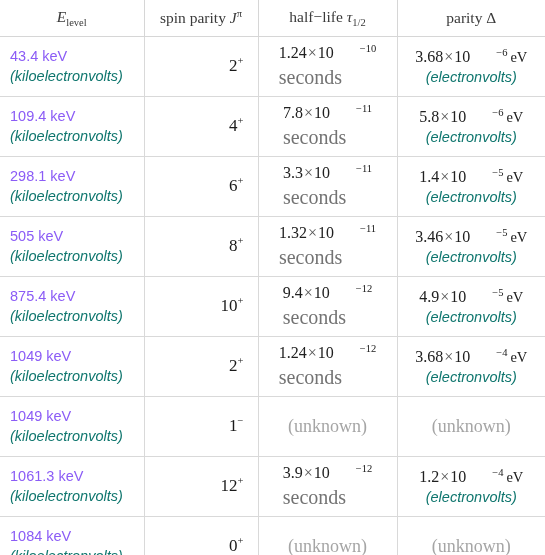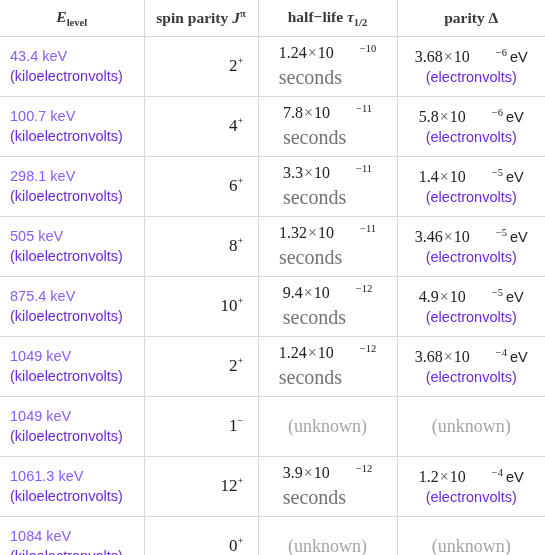--- a/index.html
+++ b/index.html
@@ -23,21 +23,21 @@
 
   
   col.c-energy { width: 144px; }
   col.c-spin   { width: 114px; }
   col.c-half   { width: 139px; }
   col.c-width  { width: 148px; }
 
   
   thead th {
     font-family: "Liberation Serif", "DejaVu Serif", serif;
-    font-weight: bold;
+    font-weight: normal;
     font-size: 15.5px;
     color: #3a3a3a;
     text-align: center;
     vertical-align: middle;
     height: 36px;
     padding: 0 6px;
     border-bottom: 1px solid #d6d6d6;
     border-right: 1px solid #d6d6d6;
     white-space: nowrap;
   }
@@ -74,22 +74,23 @@
   .cell-energy { text-align: left; }
   .cell-spin   { text-align: right; padding-right: 14px; }
   .cell-half   { text-align: center; }
   .cell-width  { text-align: center; }
 
   .primary {
     color: #8b5cf6;
     white-space: nowrap;
   }
   .unit {
-    color: #6d28d9;
+    color: #0f766e;
     white-space: nowrap;
+    font-style: italic;
   }
   .unknown {
     color: #a5a5a5;
     font-family: "Liberation Serif", "DejaVu Serif", serif;
     font-size: 18px;
   }
 
   .num {
     font-family: "Liberation Serif", "DejaVu Serif", serif;
     font-size: 16px;
@@ -98,21 +99,21 @@
     color: #555;
     margin: 0 1px;
   }
   .num sup {
     font-size: 0.66em;
     vertical-align: super;
     line-height: 0;
     margin-left: 26px;
   }
   .evtag {
-    font-family: Liberation Sans, sans-serif;
+    font-family: Liberation Serif, serif;
     font-size: 14.5px;
     margin-left: 3px;
   }
   .secline {
     font-family: Liberation Serif, serif;
     font-size: 20px;
     color: #737373;
   }
 
   .spinval {
@@ -161,21 +162,21 @@
       <tr>
         <td class="cell-energy"><span class="primary">43.4 keV</span><br><span class="unit">(kiloelectronvolts)</span></td>
         <td class="cell-spin"><span class="spinval"><span>2</span><sup>+</sup></span></td>
         <td class="cell-half"><span class="stack-half"><span class="topline num"><span>1.24</span><span class="times">×</span>10<sup>−10</sup></span><span class="botline secline">seconds</span></span></td>
         <td class="cell-width">
           <span class="stack-width num"><span>3.68</span><span class="times">×</span>10<sup>−6</sup><span class="evtag">eV</span></span>
           <span class="stack-width unit">(electronvolts)</span>
         </td>
       </tr>
       <tr>
-        <td class="cell-energy"><span class="primary">100.7 keV</span><br><span class="unit">(kiloelectronvolts)</span></td>
+        <td class="cell-energy"><span class="primary">109.4 keV</span><br><span class="unit">(kiloelectronvolts)</span></td>
         <td class="cell-spin"><span class="spinval"><span>4</span><sup>+</sup></span></td>
         <td class="cell-half"><span class="stack-half"><span class="topline num"><span>7.8</span><span class="times">×</span>10<sup>−11</sup></span><span class="botline secline">seconds</span></span></td>
         <td class="cell-width">
           <span class="stack-width num"><span>5.8</span><span class="times">×</span>10<sup>−6</sup><span class="evtag">eV</span></span>
           <span class="stack-width unit">(electronvolts)</span>
         </td>
       </tr>
       <tr>
         <td class="cell-energy"><span class="primary">298.1 keV</span><br><span class="unit">(kiloelectronvolts)</span></td>
         <td class="cell-spin"><span class="spinval"><span>6</span><sup>+</sup></span></td>

